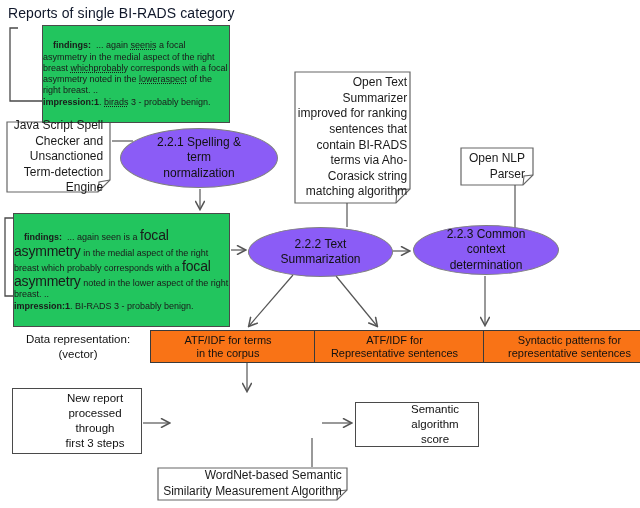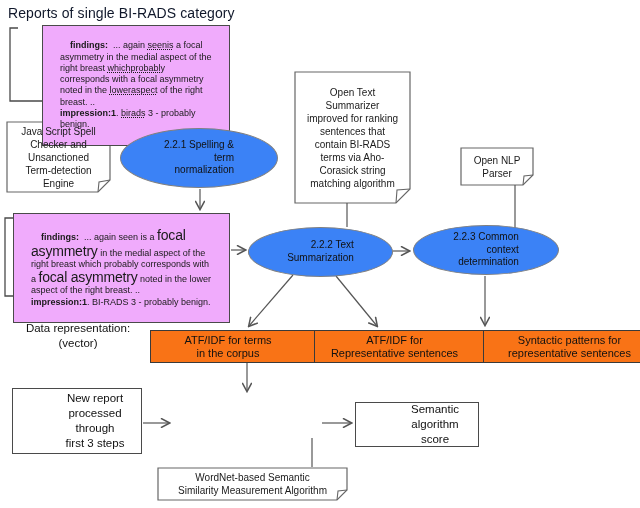--- a/index.html
+++ b/index.html
@@ -2,30 +2,30 @@
 <html><head>
 <meta charset="utf-8">
 <style>
   html,body{margin:0;padding:0;background:#fff;}
   .canvas{position:relative;width:640px;height:508px;background:#fff;overflow:hidden;
           font-family:"Liberation Sans","DejaVu Sans",sans-serif;color:#1a1a1a;}
   svg.layer{position:absolute;left:0;top:0;width:640px;height:508px;}
   .title{position:absolute;left:8px;top:5px;font-size:14px;color:#0f172a;letter-spacing:.1px;}
   .node{position:absolute;box-sizing:border-box;display:flex;align-items:center;justify-content:center;
         text-align:center;white-space:pre-line;color:#111;}
-  .ellipse{background:#3b82f6;border:1.5px solid #808080;border-radius:50%;font-size:10px;line-height:1.28;text-align:right;}
+  .ellipse{background:#8b5cf6;border:1.5px solid #808080;border-radius:50%;font-size:12px;line-height:1.28;}
   .rect{background:#fff;border:1.5px solid #4a4a4a;font-size:11.5px;line-height:1.3;padding-left:36px;}
   .plainlabel{font-size:11.5px;line-height:1.3;}
-  .report{position:absolute;box-sizing:border-box;background:#f0abfc;border:1.4px solid #4a4a4a;
-          font-size:9px;line-height:1.25;padding:3px 17px;white-space:pre-wrap;}
+  .report{position:absolute;box-sizing:border-box;background:#22c55e;border:1.4px solid #4a4a4a;
+          font-size:9px;line-height:1.25;padding:3px 0;white-space:pre-wrap;}
   .report .b{font-weight:bold;}
   .report .u{text-decoration:underline;text-decoration-style:dotted;}
   .report .big{font-size:14px;line-height:1;letter-spacing:-.2px;}
   .note-text{position:absolute;box-sizing:border-box;display:flex;align-items:center;justify-content:center;
-             text-align:center;white-space:pre-line;font-size:10px;line-height:1.3;color:#1a1a1a;}
+             text-align:right;white-space:pre-line;font-size:12px;line-height:1.3;color:#1a1a1a;}
   .datarow{position:absolute;left:150px;top:330px;display:flex;background:#f97316;border:1.2px solid #3a3a3a;gap:9px;}
   .cell{box-sizing:border-box;display:flex;align-items:center;justify-content:center;text-align:center;
         white-space:pre-line;font-size:11px;line-height:1.18;height:31px;color:#111;}
   .cell + .cell{border-left:1.2px solid #3a3a3a;}
 </style>
 </head>
 <body>
 
 <div class="canvas">
 
@@ -104,21 +104,21 @@
 
   <div class="node ellipse" style="left:120px;top:128px;width:158px;height:60px;">2.2.1 Spelling &amp;
 term
 normalization</div>
   <div class="node ellipse" style="left:248px;top:227px;width:145px;height:50px;">2.2.2 Text
 Summarization</div>
   <div class="node ellipse" style="left:413px;top:225px;width:146px;height:50px;">2.2.3 Common
 context
 determination</div>
 
-  <div class="node plainlabel" style="left:8px;top:320px;width:140px;height:32px;">Data representation:
+  <div class="node plainlabel" style="left:8px;top:331px;width:140px;height:32px;">Data representation:
 (vector)</div>
   <div class="datarow">
     <div class="cell" style="width:154px;">ATF/IDF for terms
 in the corpus</div>
     <div class="cell" style="width:160px;">ATF/IDF for
 Representative sentences</div>
     <div class="cell" style="width:172px;">Syntactic patterns for
 representative sentences</div>
   </div>
 

